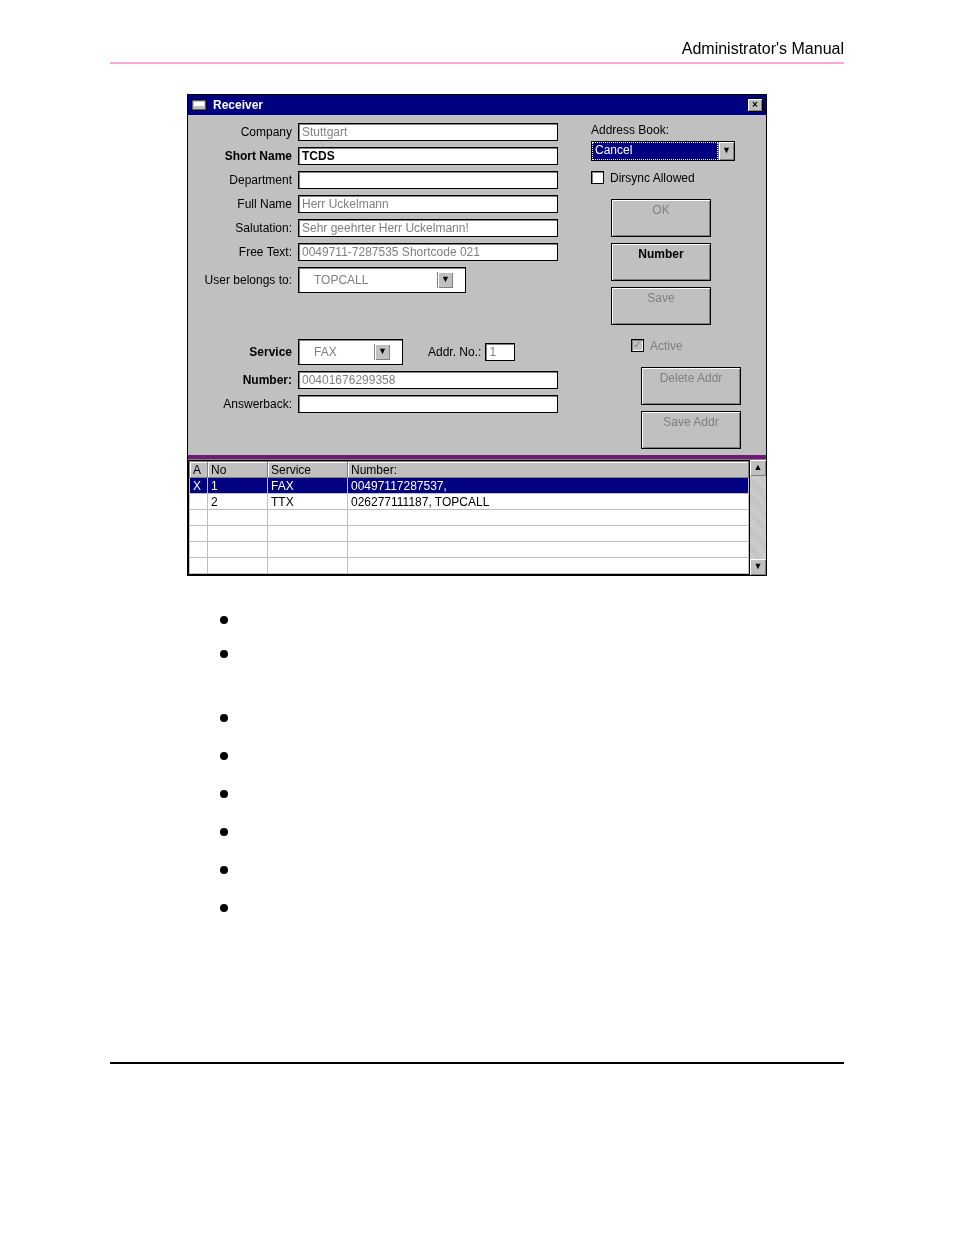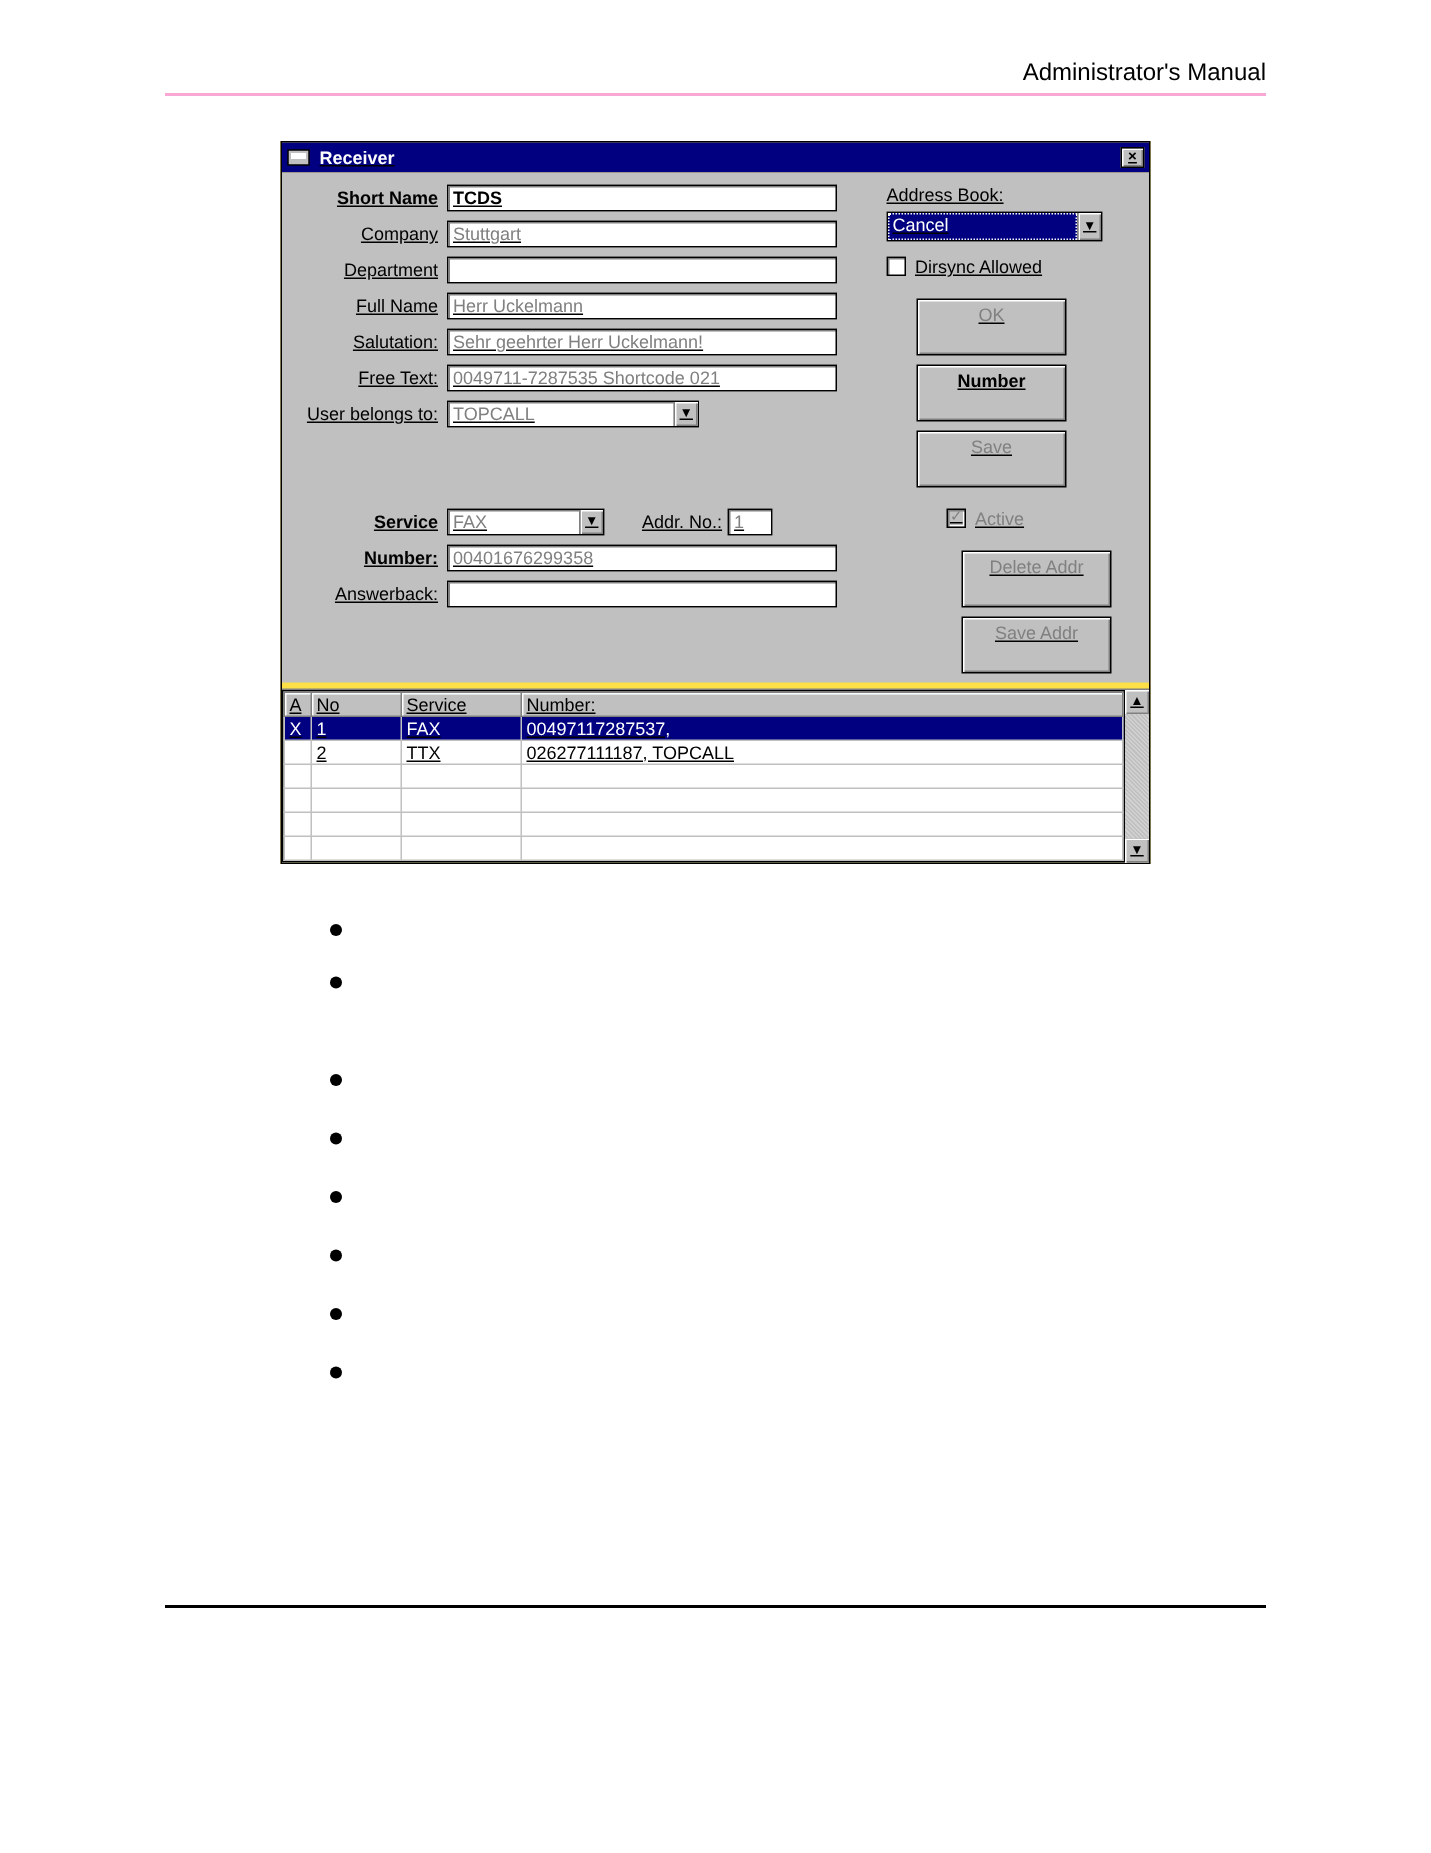--- a/index.html
+++ b/index.html
@@ -20,24 +20,23 @@
     padding-bottom: 4px;
     margin-bottom: 30px;
     font-size: 16px;
   }
 
   
   .dialog {
     border: 1px solid #000;
     width: 580px;
     margin: 12px auto 40px auto;
-    background: #fde047;
+    background: #701a75;
     font-family: "MS Sans Serif", Tahoma, sans-serif;
     font-size: 12px;
-    text-decoration: underline;
   }
   .titlebar {
     display: flex;
     align-items: center;
     background: #000080;
     color: #fff;
     font-weight: bold;
     padding: 2px 3px;
   }
   .titlebar-icon {
@@ -86,21 +85,21 @@
     line-height: 14px;
   }
   .fld.black { color: #000; }
   .fld.shortname { font-weight: bold; }
   .selectwrap {
     display: flex;
     align-items: center;
     background: #fff;
     border: 1px solid #000;
     box-shadow: inset 1px 1px #808080, inset -1px -1px #fff;
-    padding: 0;
+    padding: 12px;
     height: 18px;
   }
   .selectwrap .selval {
     flex: 1;
     padding: 1px 3px;
     font-size: 12px;
     color: #808080;
   }
   .selectwrap .arrow {
     width: 16px; height: 16px;
@@ -269,26 +268,26 @@
           </svg>
       </span>
       <span class="titlebar-title">Receiver</span>
       <span class="close-btn">×</span>
     </div>
 
     <div class="body">
       <div class="two-col">
         <div class="leftpane">
           <div class="row">
+            <span class="lbl">Company</span>
+            <div class="fld">Stuttgart</div>
+          </div>
+          <div class="row">
             <span class="lbl bold">Short Name</span>
             <div class="fld shortname black">TCDS</div>
-          </div>
-          <div class="row">
-            <span class="lbl">Company</span>
-            <div class="fld">Stuttgart</div>
           </div>
           <div class="row">
             <span class="lbl">Department</span>
             <div class="fld"></div>
           </div>
           <div class="row">
             <span class="lbl">Full Name</span>
             <div class="fld">Herr Uckelmann</div>
           </div>
           <div class="row">

